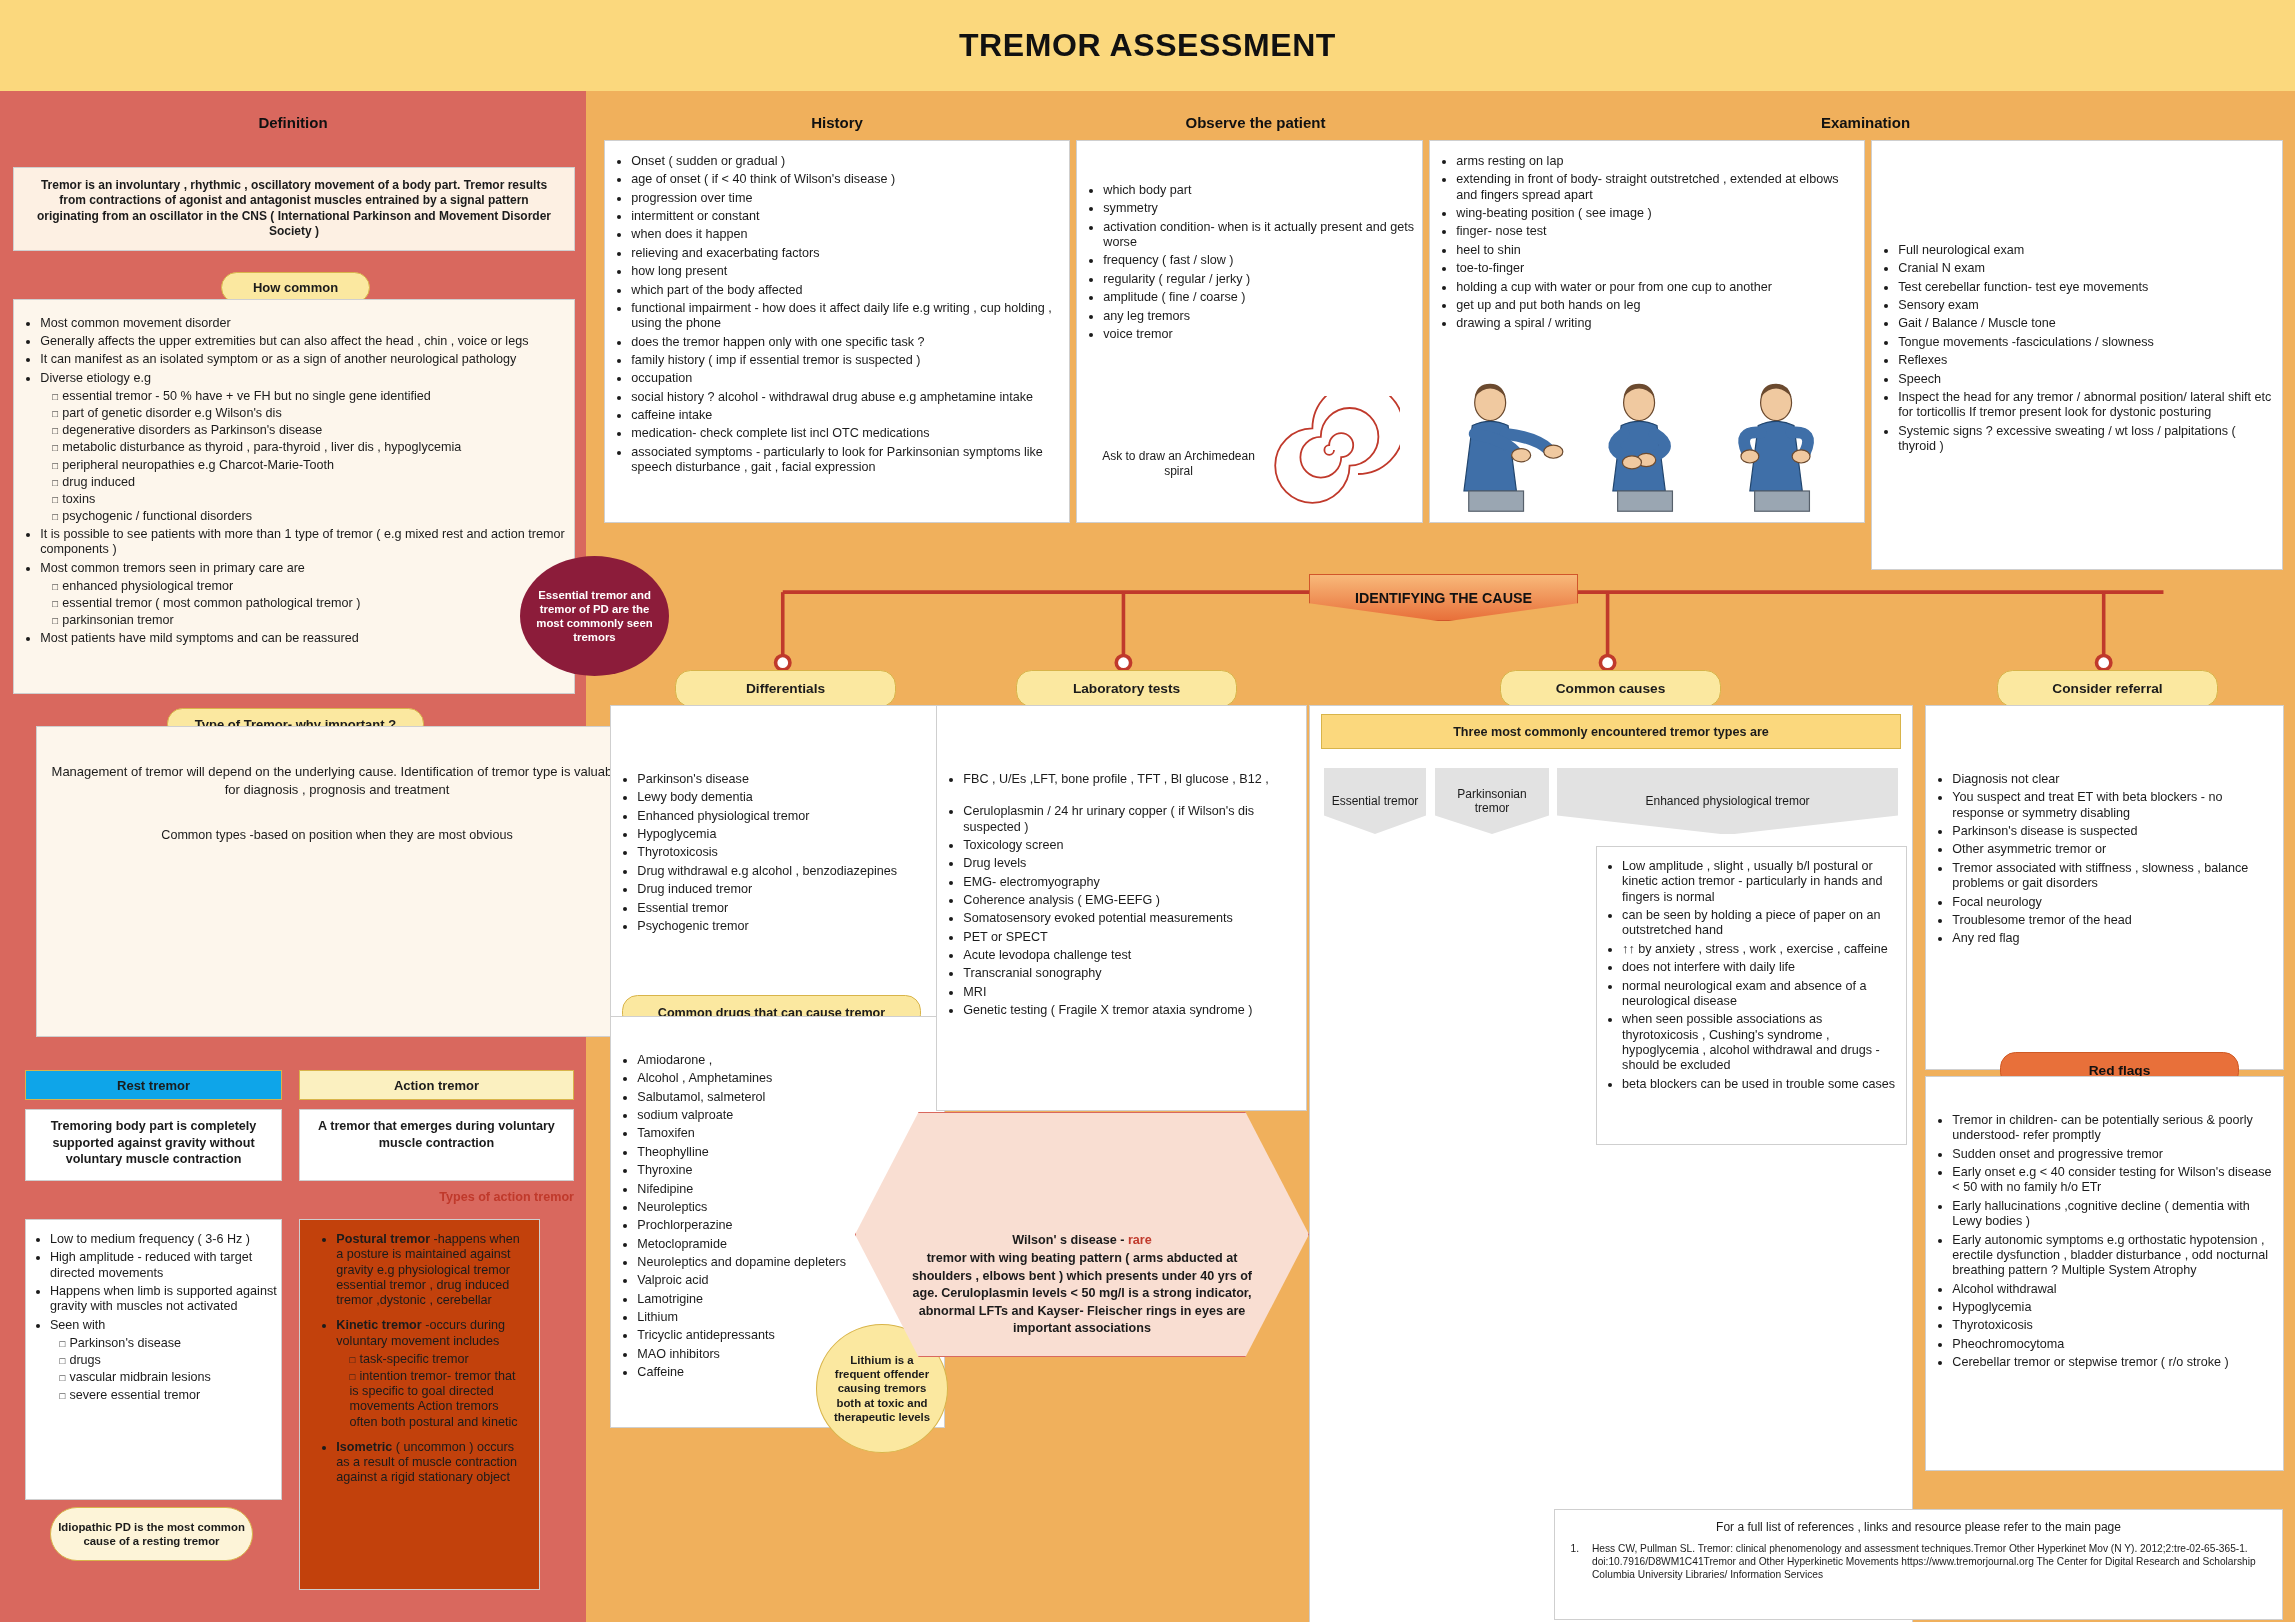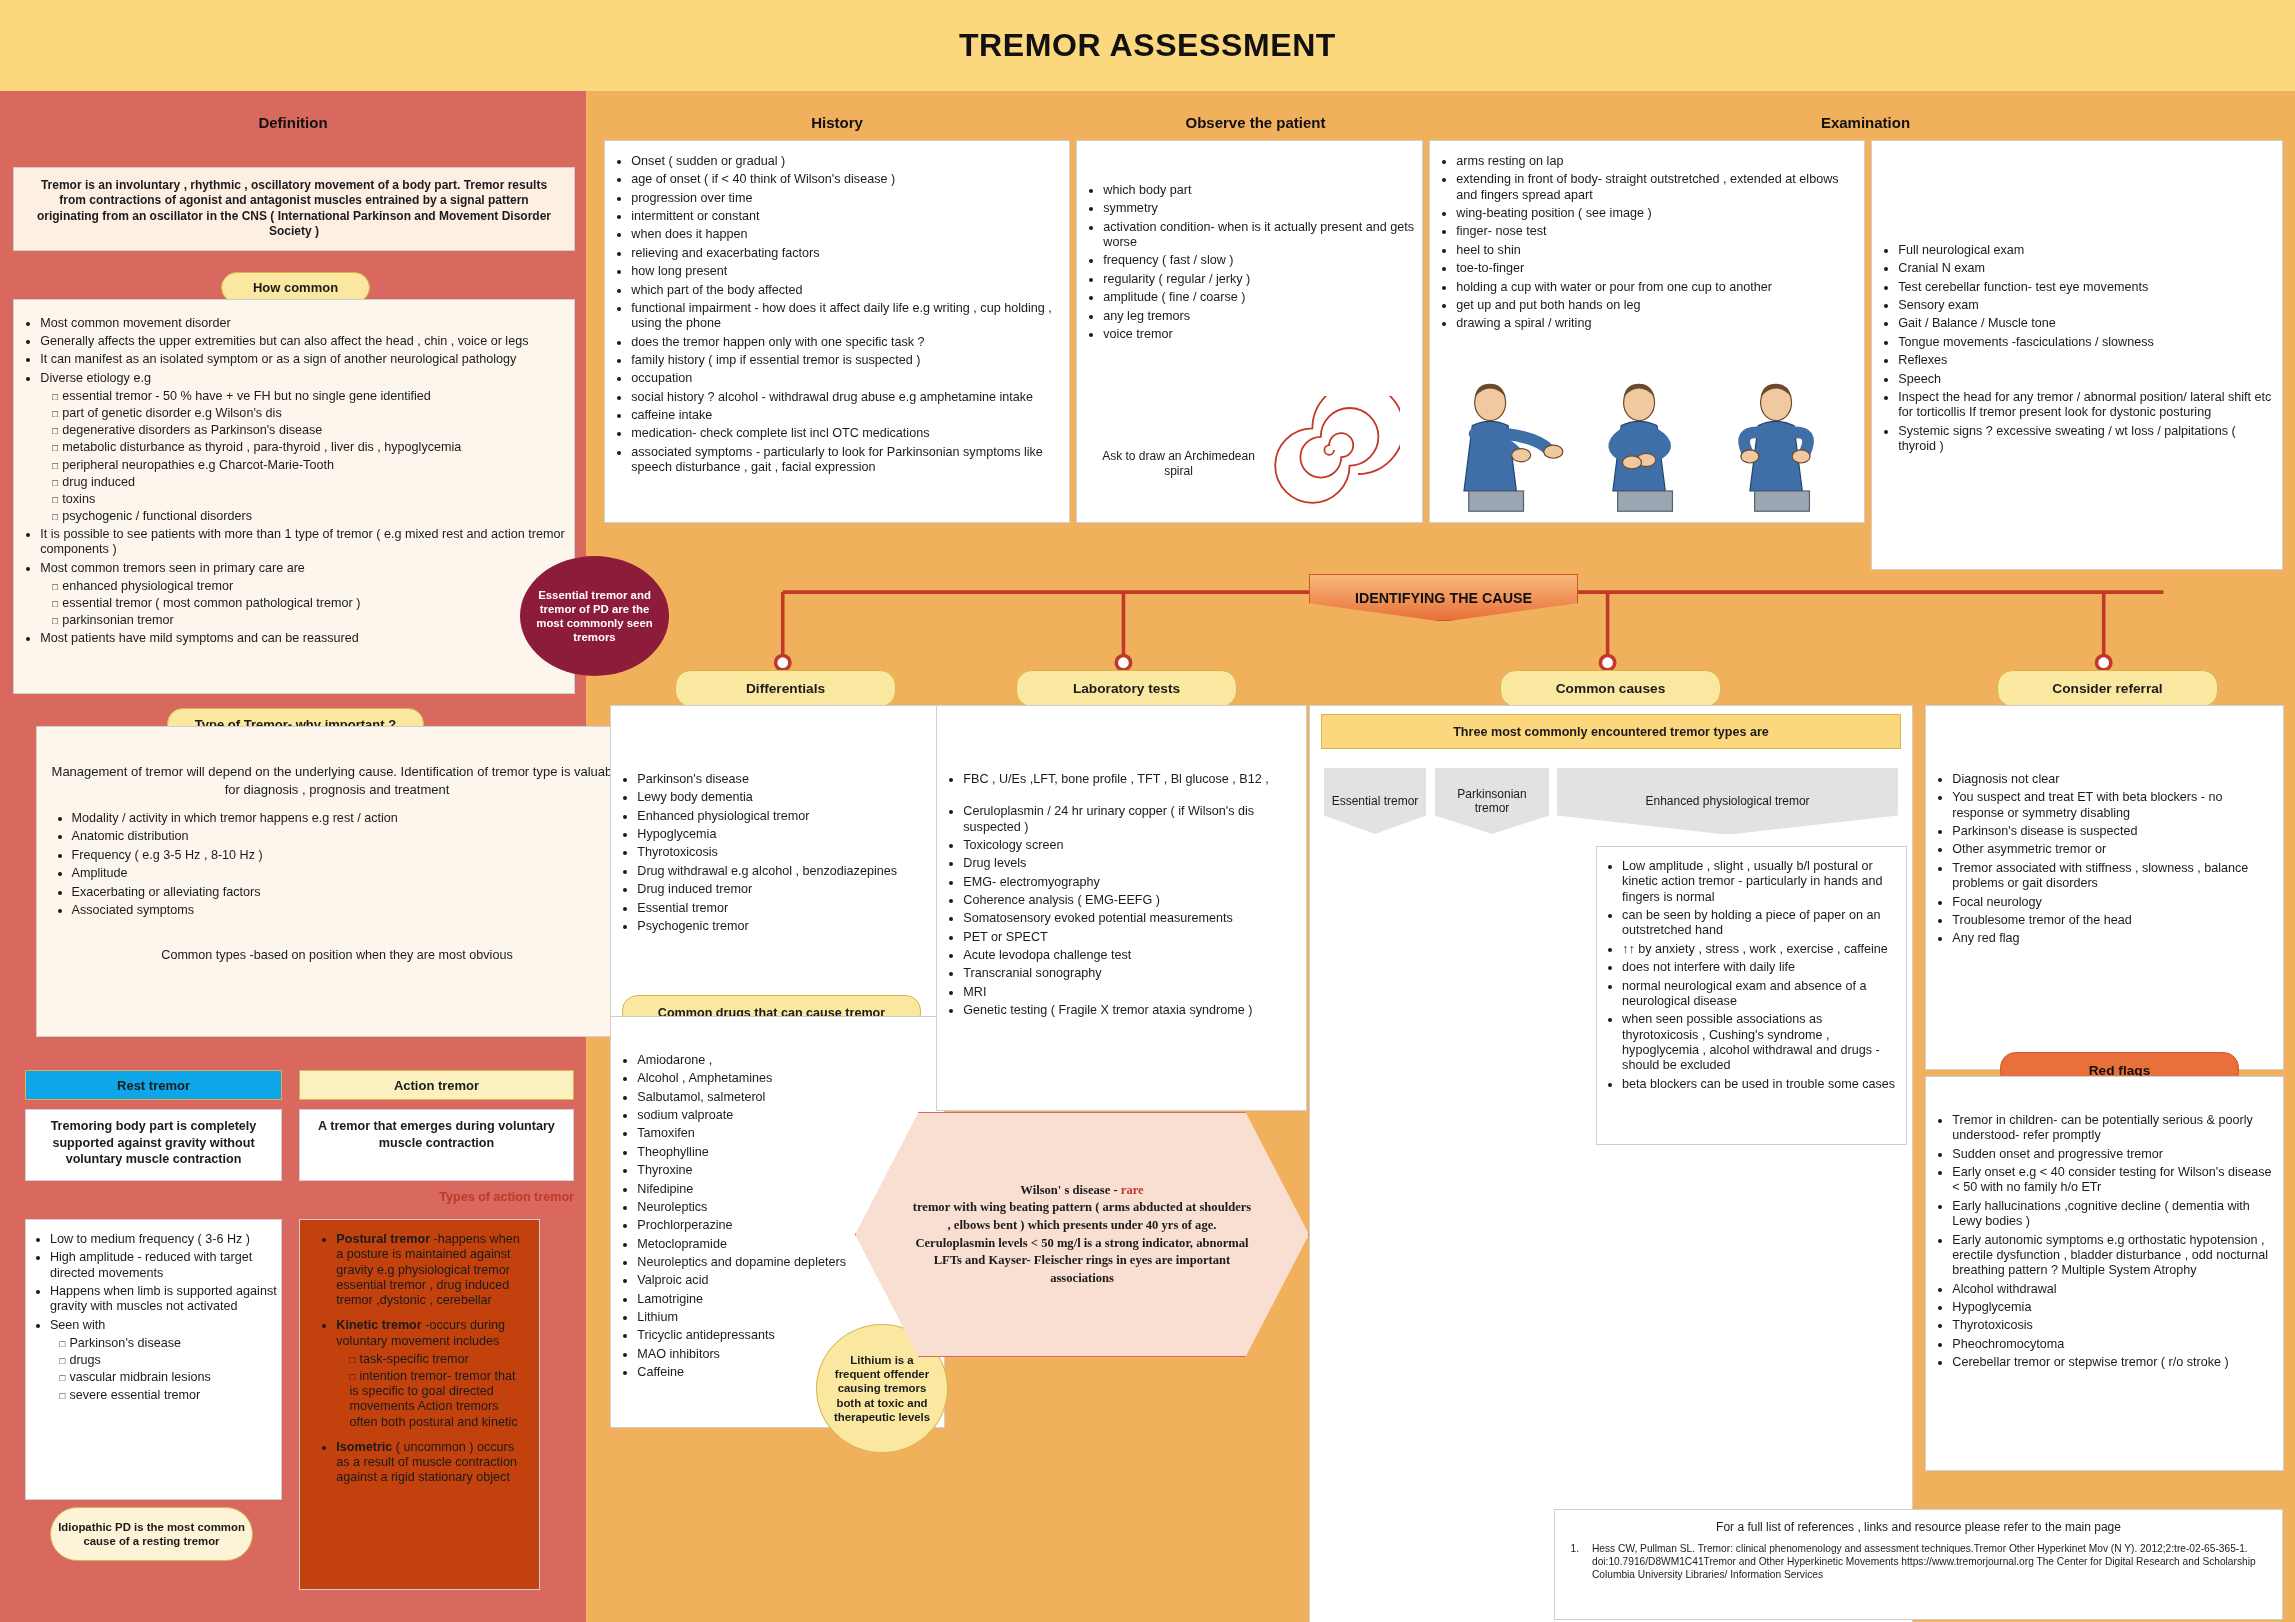--- a/index.html
+++ b/index.html
@@ -104,28 +104,20 @@
     <li>Most patients have mild symptoms and can be reassured</li>
   </ul>
 </div>
 
 <div style="position:absolute;left:520px;top:556px;width:149px;height:120px;border-radius:50%;background:#8c1c3a;color:#fff;display:flex;align-items:center;justify-content:center;text-align:center;font-size:11.4px;font-weight:bold;padding:10.8px;line-height:1.25;">Essential tremor and tremor of PD are the most commonly seen tremors</div>
 
 <div class="pill" style="left:167px;top:708px;width:257px;height:32px;background:#fbe8a0;border:0.6px solid #d8b44a;font-size:13px;">Type of Tremor- why important ?</div>
 
 <div class="card pale" style="left:30px;top:726px;width:602px;height:311px;padding:36px 14.3px 6px 14.3px;margin-left:6px;">
   <div class="center t15" style="line-height:1.35;">Management of tremor will depend on the underlying cause. Identification of tremor type is valuable for diagnosis , prognosis and treatment</div>
-  <ul class="t14" style="margin-top:13px;">
-    <li>Modality / activity in which tremor happens e.g rest / action</li>
-    <li>Anatomic distribution</li>
-    <li>Frequency ( e.g 3-5 Hz , 8-10 Hz )</li>
-    <li>Amplitude</li>
-    <li>Exacerbating or alleviating factors</li>
-    <li>Associated symptoms</li>
-  </ul>
   <div class="center t14" style="margin-top:30px;">Common types -based on position when they are most obvious</div>
 </div>
 
 <div class="card" style="left:25px;top:1070px;width:257px;height:30px;background:#0ea5e9;border:0.6px solid #d8b44a;display:flex;align-items:center;justify-content:center;font-weight:bold;font-size:13px;">Rest tremor</div>
 <div class="card" style="left:25px;top:1109px;width:257px;height:72px;background:#fff;padding:8.4px 9.6px;">
   <div class="bold t14 center" style="line-height:1.3;">Tremoring body part is completely supported against gravity without voluntary muscle contraction</div>
 </div>
 <div class="card" style="left:25px;top:1219px;width:257px;height:281px;background:#fff;padding:12px 3.6px;">
   <ul class="t14">
     <li>Low to medium frequency ( 3-6 Hz )</li>
@@ -338,21 +330,21 @@
     <li>Coherence analysis ( EMG-EEFG )</li>
     <li>Somatosensory evoked potential measurements</li>
     <li>PET or SPECT</li>
     <li>Acute levodopa challenge test</li>
     <li>Transcranial sonography</li>
     <li>MRI</li>
     <li>Genetic testing ( Fragile X tremor ataxia syndrome )</li>
   </ul>
 </div>
 
-<div style="position:absolute;left:855px;top:1112px;width:454px;height:245px;background:#f9ded2;border:1.2px solid #d9685e;clip-path:polygon(14% 0,86% 0,100% 50%,86% 100%,14% 100%,0 50%);display:flex;align-items:center;justify-content:center;text-align:center;padding:18px 54px;font-family:Liberation Serif, serif;">
+<div style="position:absolute;left:855px;top:1112px;width:454px;height:245px;background:#f9ded2;border:1.2px solid #d9685e;clip-path:polygon(14% 0,86% 0,100% 50%,86% 100%,14% 100%,0 50%);display:flex;align-items:flex-end;justify-content:center;text-align:center;padding:18px 54px;">
   <div class="bold" style="font-size:12.6px;line-height:1.4;">
     <span>Wilson' s disease - </span><span style="color:#c0392b;">rare</span><br>
     <span>tremor  with wing beating pattern ( arms abducted at shoulders , elbows bent ) which presents  under 40 yrs of age. Ceruloplasmin levels &lt; 50 mg/l is a strong indicator, abnormal LFTs and Kayser- Fleischer rings in eyes  are important associations</span>
   </div>
 </div>
 
 <div class="card" style="left:1309px;top:705px;width:604px;height:933px;padding:0;background:#fff;"></div>
 <div style="position:absolute;left:1321px;top:714px;width:580px;height:35px;background:#fbd87d;border:0.6px solid #d8b44a;display:flex;align-items:center;justify-content:center;font-size:12.6px;font-weight:bold;">Three most commonly encountered tremor types are</div>
 
 <div style="position:absolute;left:1324px;top:768px;width:102px;height:66px;background:#e2e2e2;clip-path:polygon(0 0,100% 0,100% 72%,50% 100%,0 72%);display:flex;align-items:center;justify-content:center;text-align:center;font-size:12px;padding:3.6px;">Essential tremor</div>

